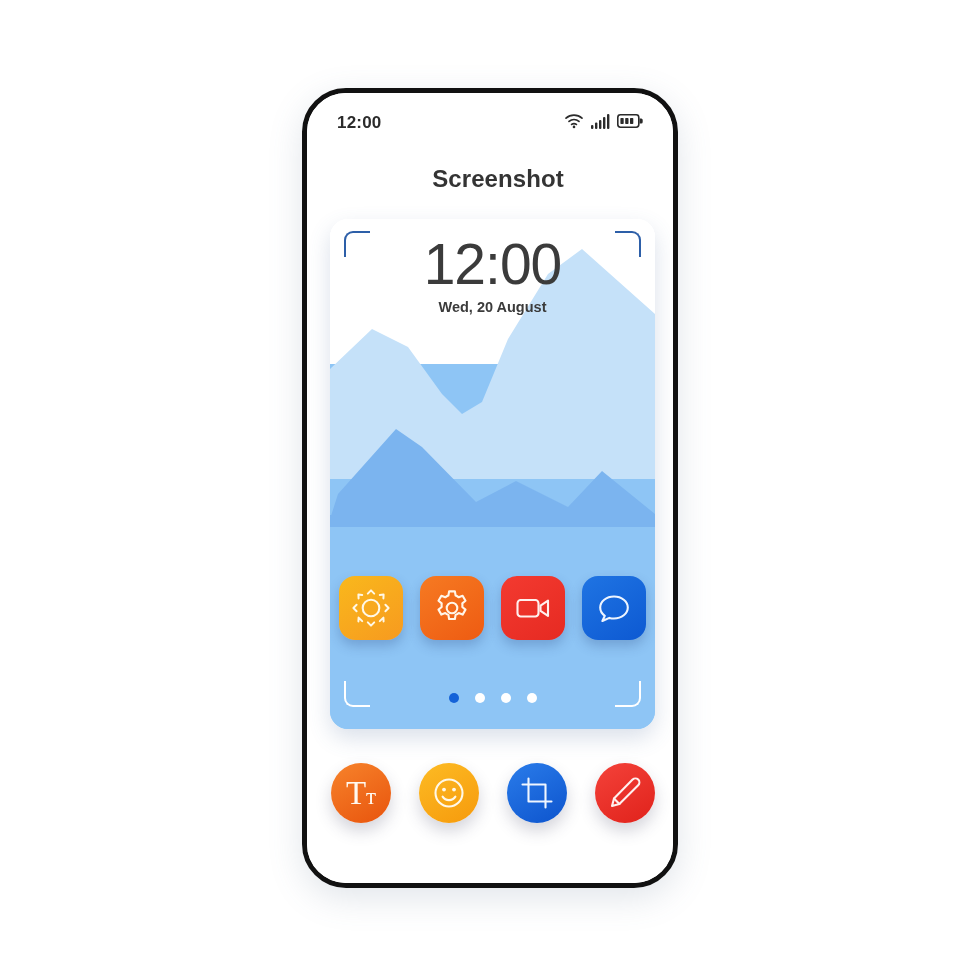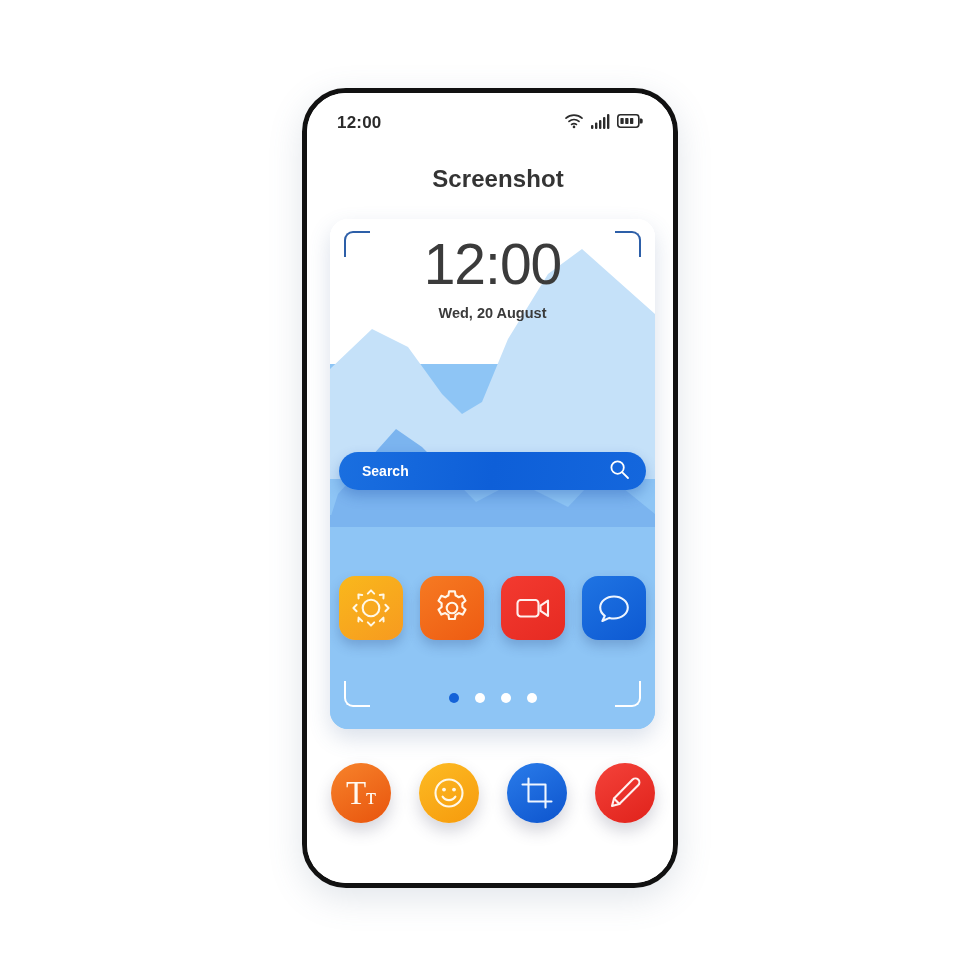--- a/index.html
+++ b/index.html
@@ -74,21 +74,21 @@
     text-align: center;
     z-index: 4;
   }
   .clock-time {
     font-size: 57px; font-weight: 400;
     color: #3b3b3b; line-height: 1.02;
     letter-spacing: -1px;
   }
   .clock-date {
     font-size: 14.5px; font-weight: 600;
-    color: #3b3b3b; margin-top: 12px;
+    color: #3b3b3b; margin-top: 6px;
   }
 
   
   .bracket { position: absolute; width: 26px; height: 26px; z-index: 6; }
   .bk-tl { left: 14px;  top: 12px;    border-left: 2.6px solid #2d5fa8; border-top: 2.6px solid #2d5fa8; border-top-left-radius: 9px; }
   .bk-tr { right: 14px; top: 12px;    border-right:2.6px solid #2d5fa8; border-top: 2.6px solid #2d5fa8; border-top-right-radius: 9px; }
   .bk-bl { left: 14px;  bottom: 22px; border-left: 2.6px solid #ffffff; border-bottom:2.6px solid #ffffff; border-bottom-left-radius: 9px; }
   .bk-br { right: 14px; bottom: 22px; border-right:2.6px solid #ffffff; border-bottom:2.6px solid #ffffff; border-bottom-right-radius: 9px; }
 
   
@@ -217,29 +217,20 @@
         <div class="clock-block">
           <div class="clock-time">12:00</div>
           <div class="clock-date">Wed, 20 August</div>
         </div>
 
         <span class="bracket bk-tl"></span>
         <span class="bracket bk-tr"></span>
         <span class="bracket bk-bl"></span>
         <span class="bracket bk-br"></span>
 
-        <div class="search-bar">
-          <span class="search-placeholder">Search</span>
-          <span>
-            <svg width="21" height="21" viewBox="0 0 21 21">
-              <circle cx="8.6" cy="8.6" r="6.2" fill="none" stroke="#ffffff" stroke-width="1.8"></circle>
-              <line x1="13.3" y1="13.3" x2="19" y2="19" stroke="#ffffff" stroke-width="1.8" stroke-linecap="round"></line>
-            </svg>
-          </span>
-        </div>
 
         <div class="app-row">
 
           <div class="app-icon" style="background:linear-gradient(145deg,#f9b81c,#f79a1f);">
             <svg width="40" height="40" viewBox="0 0 40 40">
               <circle cx="20" cy="20" r="8.3" fill="none" stroke="#fff8e6" stroke-width="2.1"></circle>
               <g fill="none" stroke="#fff8e6" stroke-width="2" stroke-linecap="round" stroke-linejoin="round">
                 <path d="M16.8 5.6 L20 2.4 L23.2 5.6"></path>
                 <path d="M16.8 34.4 L20 37.6 L23.2 34.4"></path>
                 <path d="M5.6 16.8 L2.4 20 L5.6 23.2"></path>

